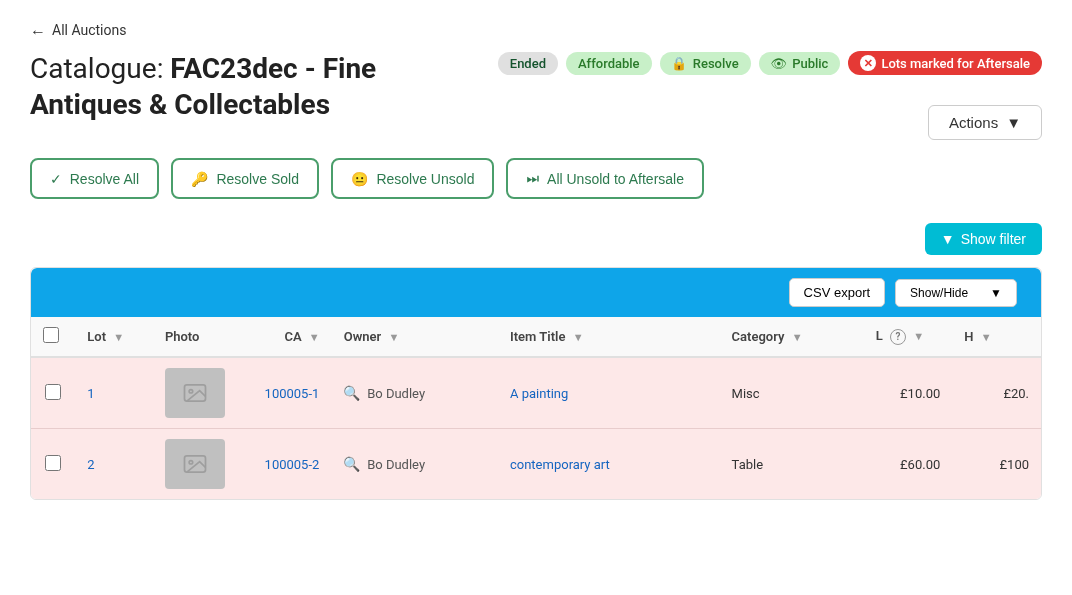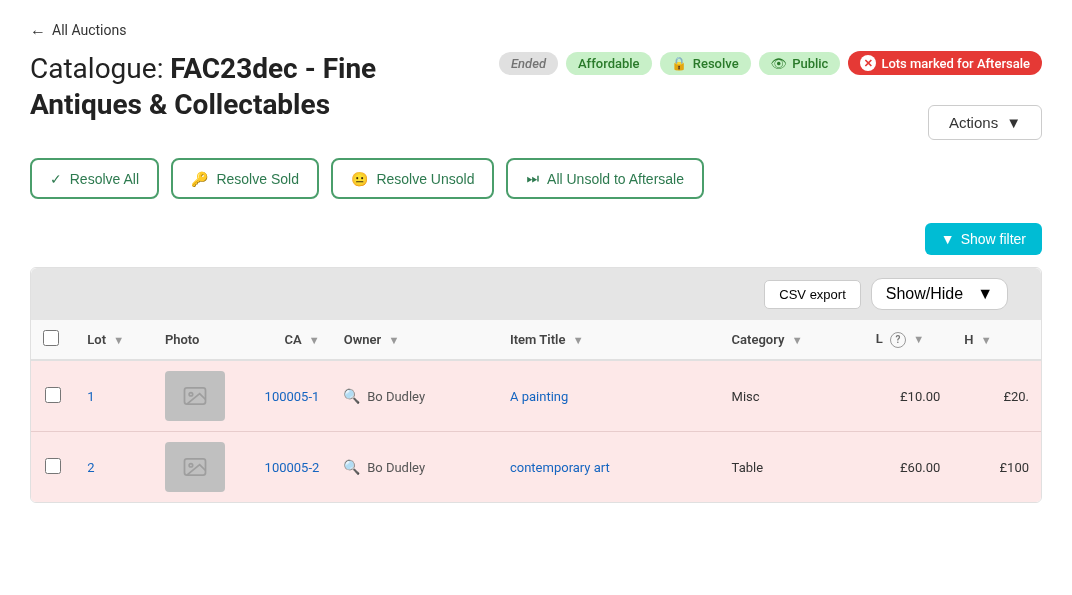--- a/index.html
+++ b/index.html
@@ -65,22 +65,21 @@
       align-items: center;
       gap: 5px;
       padding: 4px 12px;
       border-radius: 20px;
       font-size: 13px;
       font-weight: 500;
       cursor: default;
     }
     .badge-ended {
       background: #e0e0e0;
-      color: #737373;
-      font-style: italic;
+      color: #14532d;
     }
     .badge-affordable {
       background: #c8f0c8;
       color: #2a7a2a;
     }
     .badge-locked {
       background: #c8f0c8;
       color: #2a7a2a;
     }
     .badge-public {
@@ -152,45 +151,45 @@
       background: #00bcd4;
       color: #fff;
       border: none;
       border-radius: 6px;
       font-size: 14px;
       cursor: pointer;
     }
     .table-controls {
       display: flex;
       justify-content: flex-end;
-      align-items: center;
+      align-items: flex-end;
       gap: 10px;
-      padding: 10px 33px;
-      background: #e5e5e5;
+      padding: 10px 24px;
+      background: #0ea5e9;
       border-top-left-radius: 6px;
       border-top-right-radius: 6px;
     }
     .csv-btn {
       padding: 6px 14px;
       background: #fff;
       border: 1px solid #ccc;
       border-radius: 5px;
       cursor: pointer;
       font-size: 13px;
     }
     .show-hide-btn {
       display: inline-flex;
       align-items: center;
-      gap: 14px;
+      gap: 22px;
       padding: 6px 14px;
       background: #fff;
       border: 1px solid #ccc;
-      border-radius: 11px;
-      cursor: pointer;
-      font-size: 16px;
+      border-radius: 5px;
+      cursor: pointer;
+      font-size: 12px;
     }
     .table-wrapper {
       border: 1px solid #e0e0e0;
       border-radius: 6px;
       overflow: hidden;
     }
     table {
       width: 100%;
       border-collapse: collapse;
       font-size: 13px;

